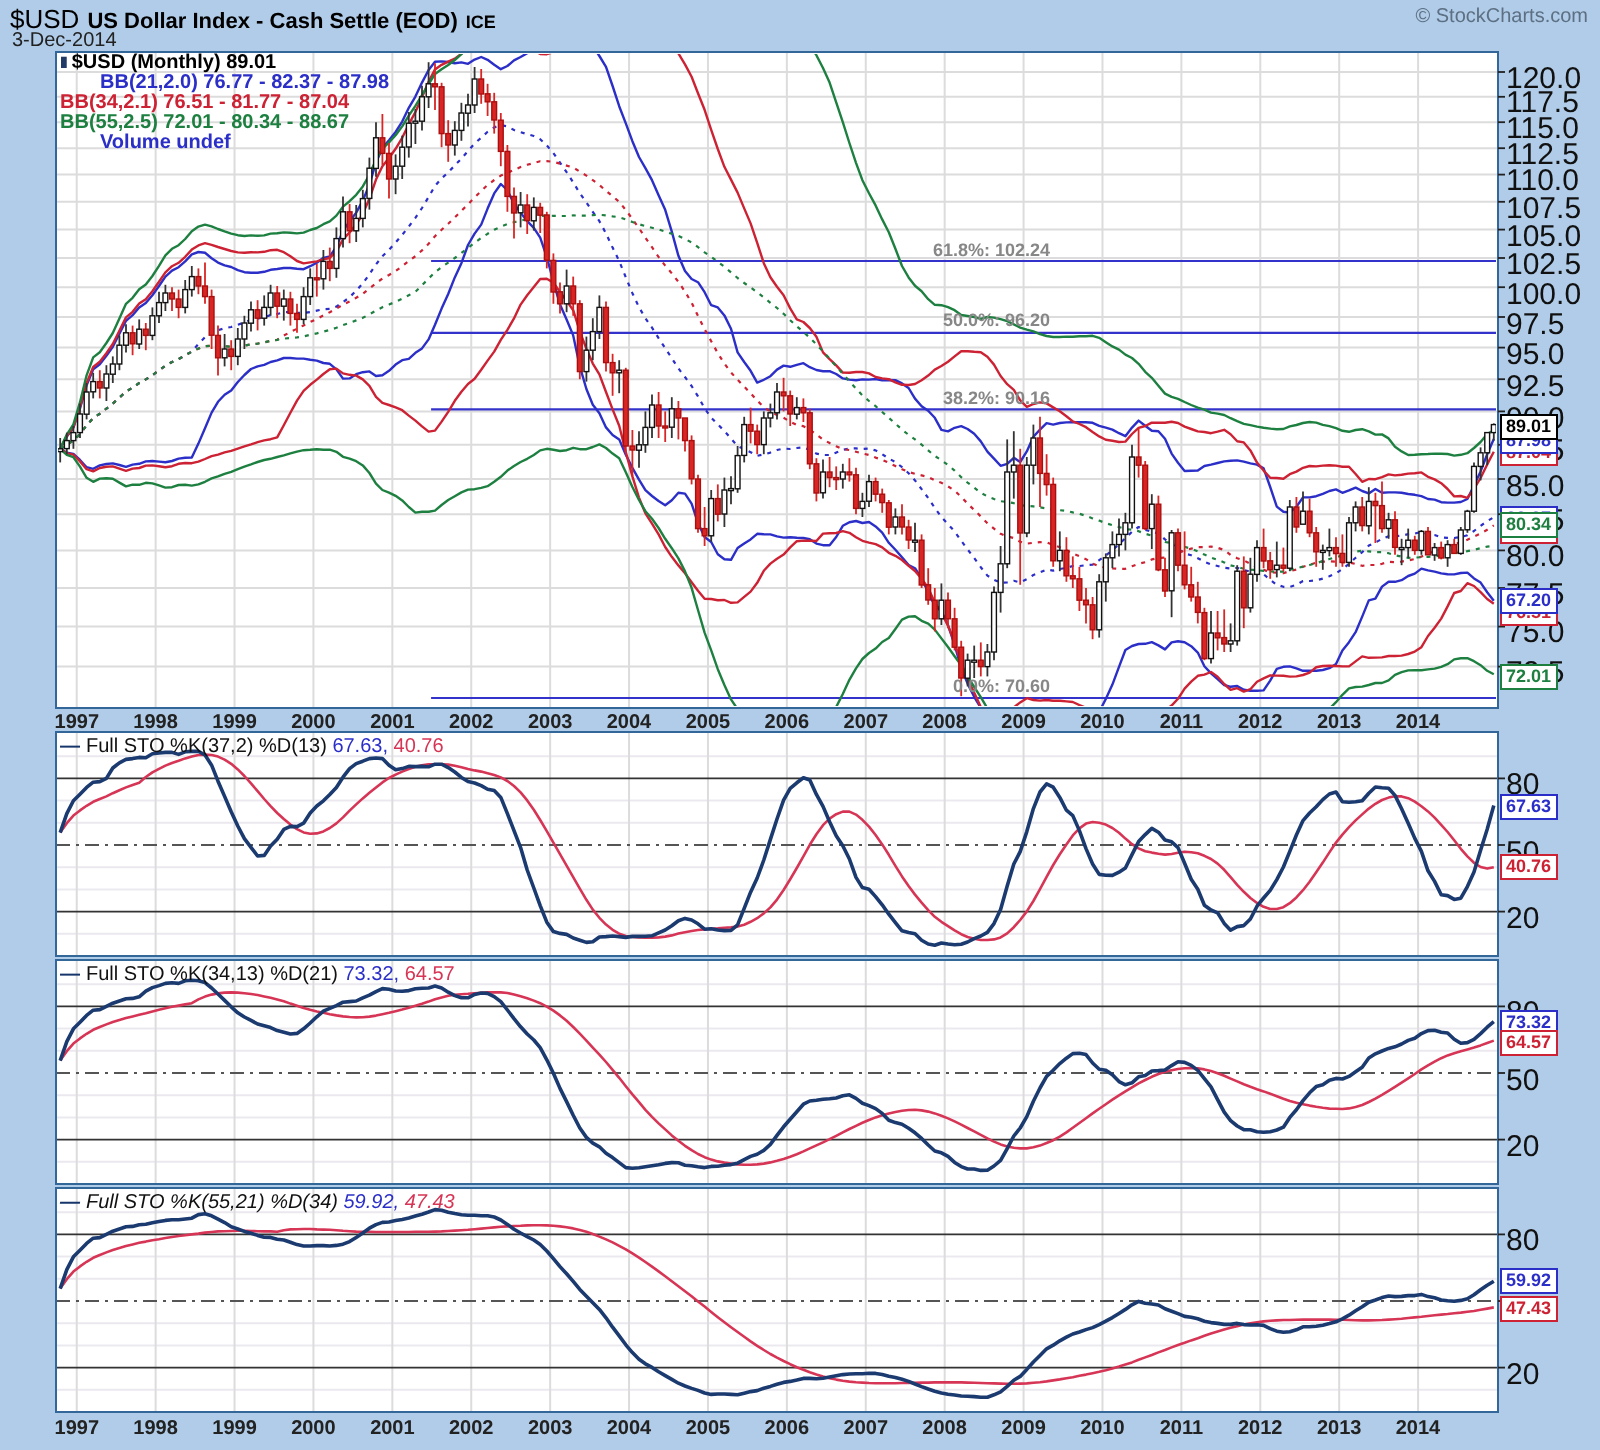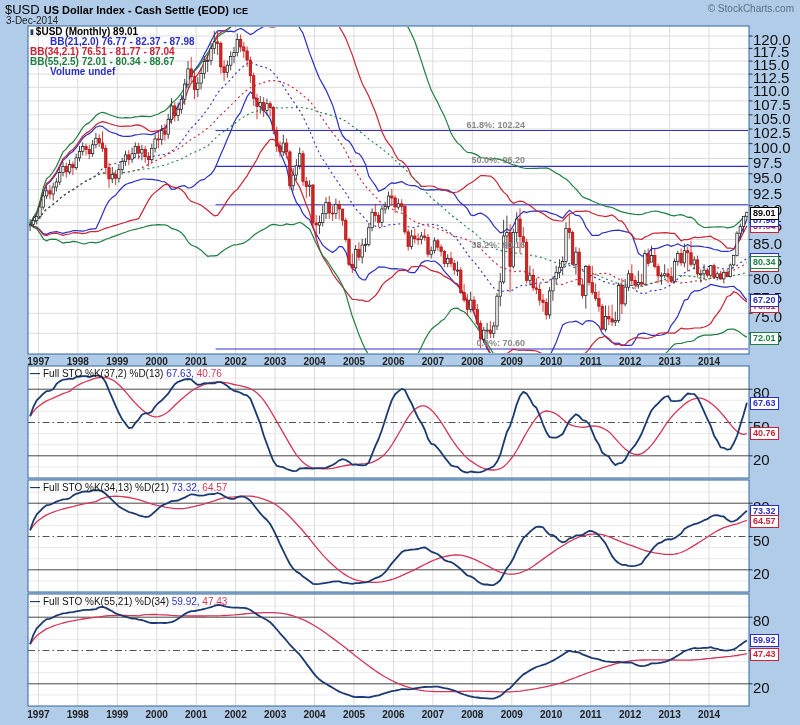--- a/index.html
+++ b/index.html
@@ -702,21 +702,21 @@
         <div class="tick" style="top: 200.7px;">90.0</div>
         <div class="tick" style="top: 217.4px;">87.5</div>
         <div class="tick" style="top: 234.5px;">85.0</div>
         <div class="tick" style="top: 252.1px;">82.5</div>
         <div class="tick" style="top: 270.2px;">80.0</div>
         <div class="tick" style="top: 289px;">77.5</div>
         <div class="tick" style="top: 308.3px;">75.0</div>
         <div class="tick" style="top: 328.3px;">72.5</div>
         <div class="fiblbl" style="right: 275px; top: 119.5px;">61.8%: 102.24</div>
         <div class="fiblbl" style="right: 275px; top: 155.4px;">50.0%: 96.20</div>
-        <div class="fiblbl" style="right: 275px; top: 193.7px; margin-top: 46px;">38.2%: 90.16</div>
+        <div class="fiblbl" style="right: 275px; top: 193.7px;">38.2%: 90.16</div>
         <div class="fiblbl" style="right: 275px; top: 338px;">0.0%: 70.60</div>
         <div class="vbox" style="top: 220px; border-color: rgb(204, 34, 51); color: rgb(204, 34, 51);">87.04</div>
         <div class="vbox" style="top: 258.8px; border-color: rgb(204, 34, 51); color: rgb(204, 34, 51);">81.77</div>
         <div class="vbox" style="top: 300px; border-color: rgb(204, 34, 51); color: rgb(204, 34, 51);">76.51</div>
         <div class="vbox" style="top: 213.6px; border-color: rgb(43, 47, 200); color: rgb(43, 47, 200);">87.98</div>
         <div class="vbox" style="top: 252.5px; border-color: rgb(43, 47, 200); color: rgb(43, 47, 200);">82.37</div>
         <div class="vbox" style="top: 256px; border-color: rgb(30, 128, 64); color: rgb(30, 128, 64); text-align: right;">80.34</div>
         <div class="vbox" style="top: 294px; border-color: rgb(43, 47, 200); color: rgb(43, 47, 200);">67.20</div>
         <div class="vbox" style="top: 331.8px; border-color: rgb(30, 128, 64); color: rgb(30, 128, 64);">72.01</div>
         <div class="vbox" style="top: 206.8px; border-color: rgb(0, 0, 0); color: rgb(0, 0, 0);">89.01</div>
@@ -761,21 +761,21 @@
         <div class="tick" style="top: 417.5px;">50</div>
         <div class="tick" style="top: 450.8px;">20</div>
         <div class="vbox" style="top: 397.4px; border-color: rgb(43, 47, 200); color: rgb(43, 47, 200);">67.63</div>
         <div class="vbox" style="top: 427.3px; border-color: rgb(204, 34, 51); color: rgb(204, 34, 51);">40.76</div>
         <div class="abs plegend" style="top: 482px;"><span class="dashic">—</span><span>Full STO %K(34,13) %D(21) </span><span style="color: rgb(43, 47, 200);">73.32,</span><span style="color: rgb(214, 53, 85);"> 64.57</span></div>
         <div class="tick" style="top: 498.2px;">80</div>
         <div class="tick" style="top: 531.5px;">50</div>
         <div class="tick" style="top: 564.8px;">20</div>
         <div class="vbox" style="top: 505.1px; border-color: rgb(43, 47, 200); color: rgb(43, 47, 200);">73.32</div>
         <div class="vbox" style="top: 514.8px; border-color: rgb(204, 34, 51); color: rgb(204, 34, 51);">64.57</div>
-        <div class="abs plegend" style="top: 596px;"><span class="dashic">—</span><span>Full STO %K(55,21) %D(34) </span><span style="color: rgb(43, 47, 200);">59.92,</span><span style="color: rgb(214, 53, 85);"> 47.43</span></div>
+        <div class="abs plegend" style="top: 596px; font-style: italic;"><span class="dashic">—</span><span>Full STO %K(55,21) %D(34) </span><span style="color: rgb(43, 47, 200);">59.92,</span><span style="color: rgb(214, 53, 85);"> 47.43</span></div>
         <div class="tick" style="top: 612.2px;">80</div>
         <div class="tick" style="top: 645.5px;">50</div>
         <div class="tick" style="top: 678.8px;">20</div>
         <div class="vbox" style="top: 634px; border-color: rgb(43, 47, 200); color: rgb(43, 47, 200);">59.92</div>
         <div class="vbox" style="top: 647.9px; border-color: rgb(204, 34, 51); color: rgb(204, 34, 51);">47.43</div>
       </div>
   </div>
 </div>
 
 </body></html>

